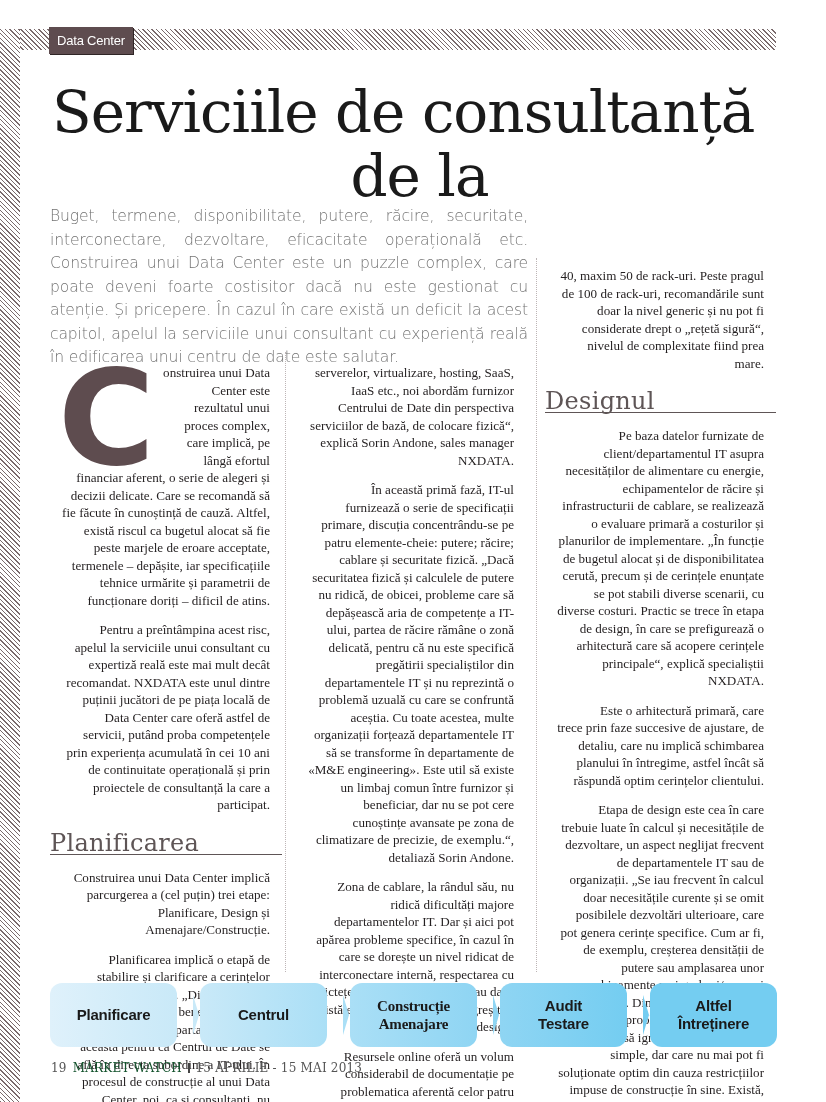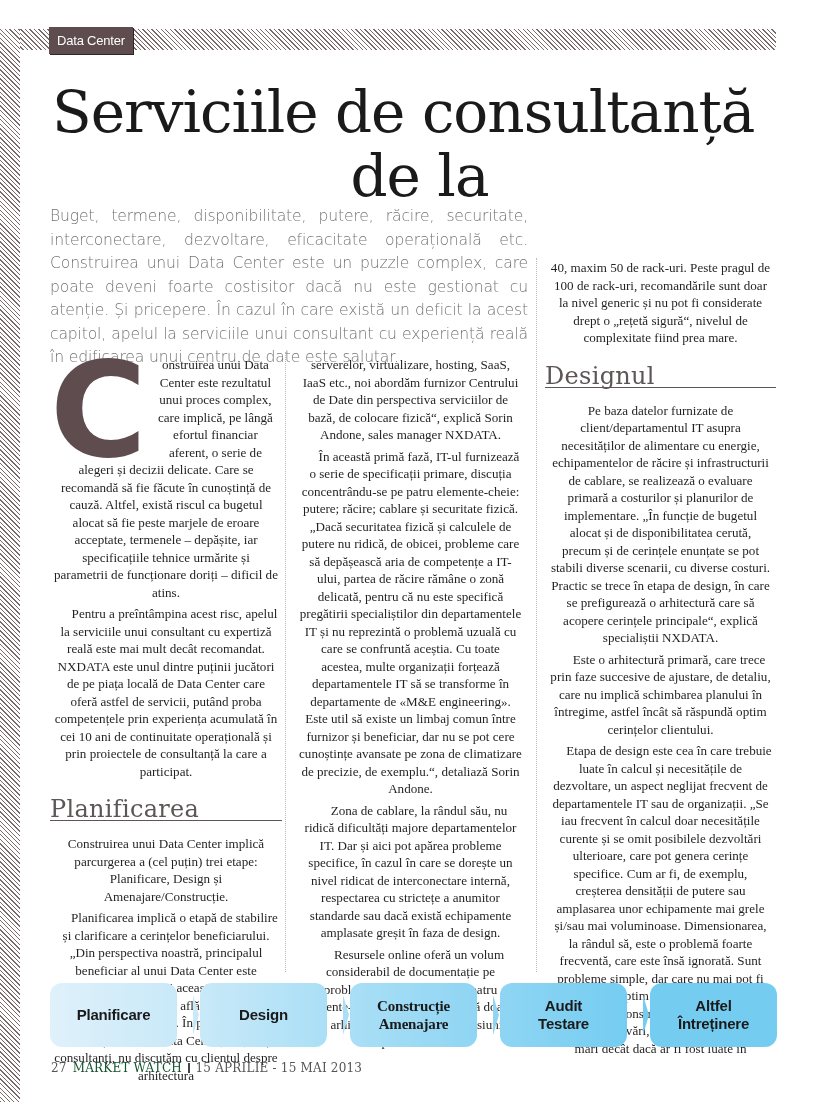--- a/index.html
+++ b/index.html
@@ -29,21 +29,21 @@
   .lead {
     position: absolute; left: 50px; top: 205px; width: 478px;
     font-family: "DejaVu Sans", sans-serif; font-weight: 200;
     font-size: 15.6px; line-height: 23.5px; color: #737373;
     text-align: justify; margin: 0; letter-spacing: -0.15px;
   }
   .col {
     position: absolute; font-family: "Liberation Serif", serif;
     font-size: 13.1px; line-height: 17.5px; color: #231f20;
   }
-  .col p { margin: 4px; text-align: center; }
+  .col p { margin: 12px; text-align: right; }
   .col p.ind { text-indent: 17px; }
   .col1 { left: 50px; top: 352px; width: 232px; }
   .col2 { left: 290px; top: 352px; width: 236px; border-left: 1px dotted #bdb5b6; padding-left: 0; }
   .col2 .inner { padding-left: 5px; }
   .col3 { left: 540px; top: 255px; width: 236px; border-left: 1px dotted #bdb5b6; }
   .col3 .inner { padding-left: 5px; }
   .col1-border { position: absolute; left: 285px; top: 352px; height: 620px; border-left: 1px dotted #bdb5b6; }
   .col2 { border-left: none; }
   .col2-border { position: absolute; left: 536px; top: 258px; height: 714px; border-left: 1px dotted #bdb5b6; }
   .col3 { border-left: none; }
@@ -128,21 +128,21 @@
 
 <div class="process">
   <div class="step" style="left: 0px; background: linear-gradient(90deg, rgb(223, 241, 251), rgb(201, 233, 248));">
     <div>
         <span>Planificare</span>
       </div>
   </div>
   <div class="arrow" style="left: 143px; border-left-color: rgb(201, 233, 248);"></div>
   <div class="step" style="left: 150px; background: linear-gradient(90deg, rgb(201, 233, 248), rgb(170, 223, 246));">
     <div>
-        <span>Design</span>
+        <span>Centrul</span>
       </div>
   </div>
   <div class="arrow" style="left: 293px; border-left-color: rgb(170, 223, 246);"></div>
   <div class="step" style="left: 300px; background: linear-gradient(90deg, rgb(170, 223, 246), rgb(143, 213, 243)); font-family: Liberation Serif, serif;">
     <div>
         <span>Construcție</span>
         <span>Amenajare</span>
       </div>
   </div>
   <div class="arrow" style="left: 443px; border-left-color: rgb(143, 213, 243);"></div>
@@ -155,14 +155,14 @@
   <div class="arrow" style="left: 593px; border-left-color: rgb(116, 205, 241);"></div>
   <div class="step" style="left: 600px; background: linear-gradient(90deg, rgb(116, 205, 241), rgb(116, 205, 241));">
     <div>
         <span>Altfel</span>
         <span>Întreținere</span>
       </div>
   </div>
 </div>
 
 <div class="footer">
-  <span>27</span><span class="mag">MARKET WATCH</span><span class="sep"></span><span>15 APRILIE - 15 MAI 2013</span>
+  <span>19</span><span class="mag">MARKET WATCH</span><span class="sep"></span><span>15 APRILIE - 15 MAI 2013</span>
 </div>
 
 </body></html>

